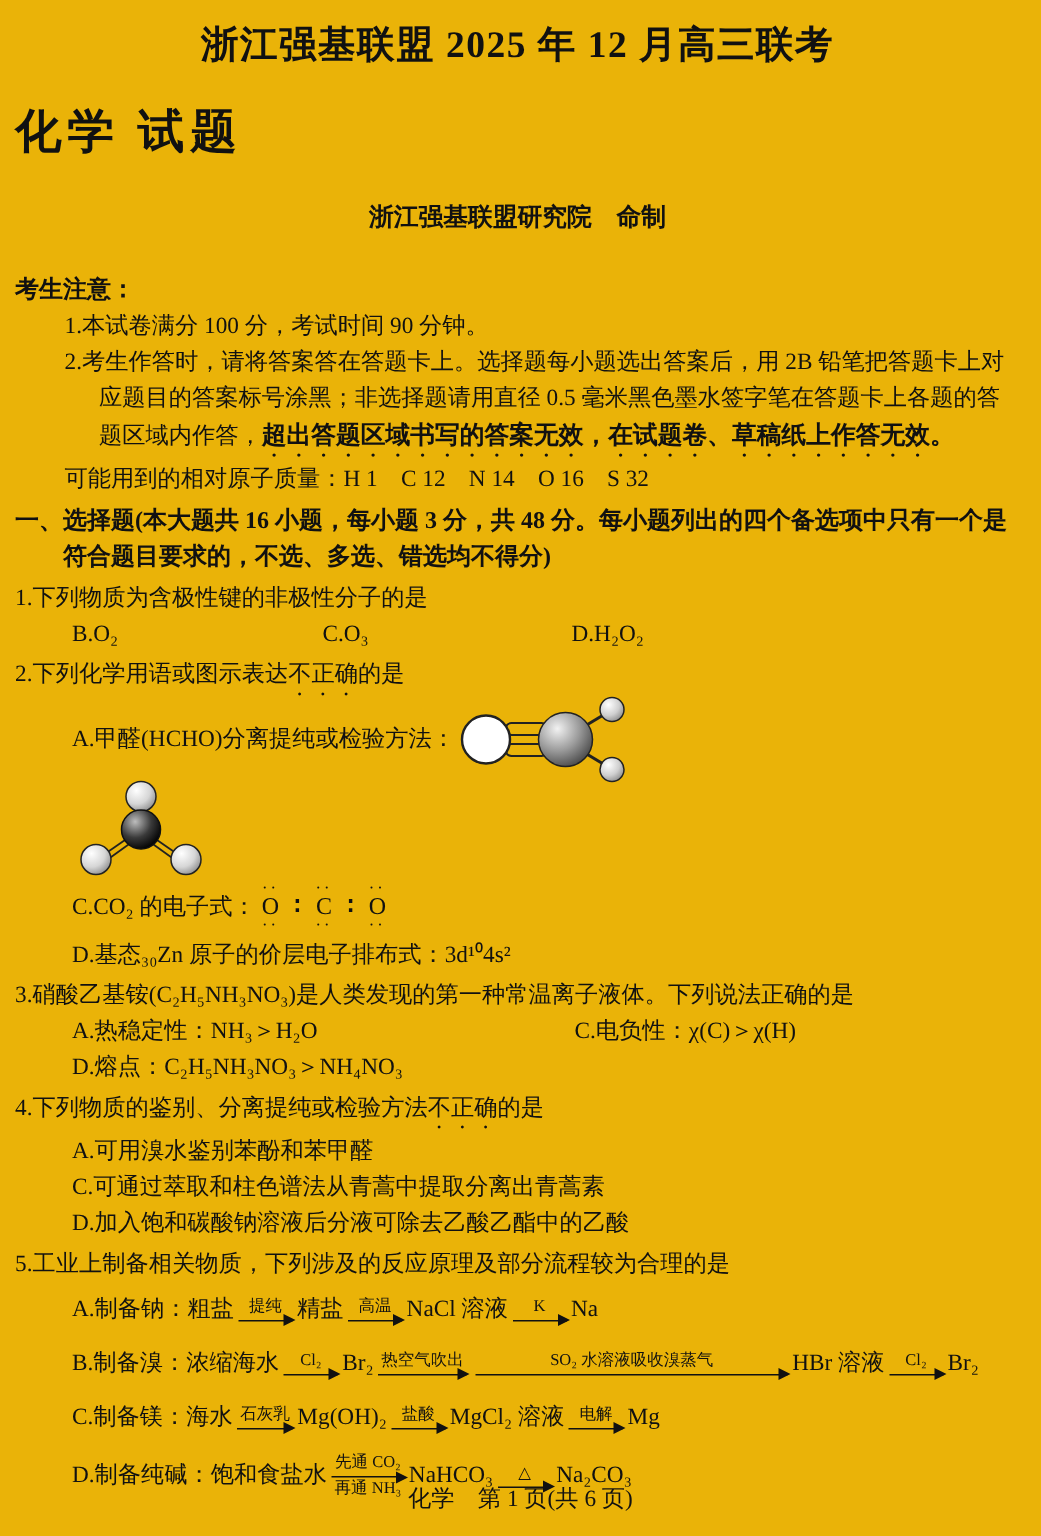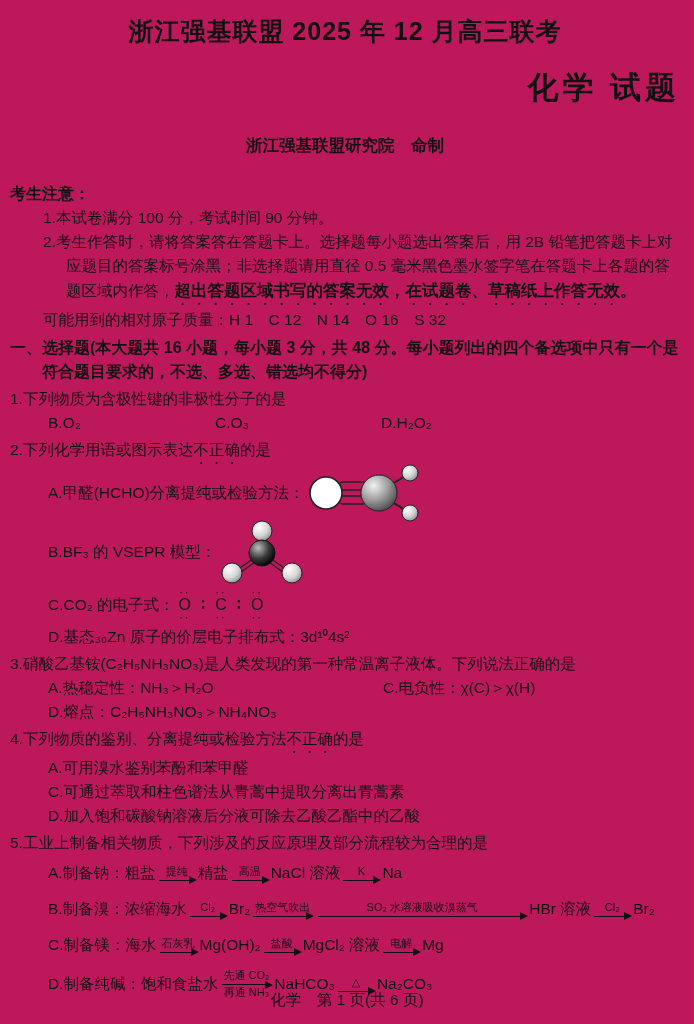--- a/index.html
+++ b/index.html
@@ -1,31 +1,31 @@
 <!DOCTYPE html>
 <html><head>
 <meta charset="utf-8">
 <style>
   html,body { margin:0; padding:0; background:#e8e8e8; }
   .page {
     position:relative;
     width:694px; height:1024px;
     margin:0 auto;
-    background:#be185d;
+    background:#eab308;
     color:#111;
-    font-family:Liberation Sans, sans-serif;
+    font-family:Liberation Serif, serif;
     font-size:15.5px;
     line-height:24px;
     overflow:hidden;
     box-sizing:border-box;
     padding:14px 14px 0 10px;
   }
   .bold { font-weight:bold; }
   h1.exam-title { margin:0; font-size:25px; line-height:34px; text-align:center; font-weight:bold; letter-spacing:1px; }
-  h2.paper-title { margin:18px 0 0 0; font-size:31px; line-height:44px; text-align:right; font-weight:bold; letter-spacing:4px; }
+  h2.paper-title { margin:18px 0 0 0; font-size:31px; line-height:44px; text-align:left; font-weight:bold; letter-spacing:4px; }
   .byline { margin-top:24px; text-align:center; font-weight:bold; font-size:16.5px; line-height:22px; }
   .notice { margin-top:26px; }
   .notice-head { font-size:16px; font-weight:bold; }
   .notice-item { padding-left:56px; text-indent:-23px; }
   .notice-mass { padding-left:33px; }
   .dotted {
     -webkit-text-emphasis:filled dot; -webkit-text-emphasis-position:under right;
     text-emphasis:filled dot; text-emphasis-position:under right;
   }
   .warn { font-size:16.5px; }
@@ -110,21 +110,20 @@
       <line x1="72" y1="29" x2="102" y2="47" stroke="#222" stroke-width="2"></line>
       <rect x="34" y="18" width="28" height="8" rx="4" fill="none" stroke="#222" stroke-width="1.3"></rect>
       <rect x="34" y="32" width="28" height="8" rx="4" fill="none" stroke="#222" stroke-width="1.3"></rect>
       <circle cx="21" cy="29" r="16" fill="#fff" stroke="#222" stroke-width="1.6"></circle>
       <circle cx="74" cy="29" r="18" fill="url(#gC)" stroke="#222" stroke-width="1"></circle>
       <circle cx="105" cy="9" r="8" fill="url(#gH)" stroke="#222" stroke-width="1"></circle>
       <circle cx="105" cy="49" r="8" fill="url(#gH)" stroke="#222" stroke-width="1"></circle>
     </svg>
   </div>
   <div class="optrow rowB">
-    <span>B.BF₃ 的 VSEPR 模型：</span>
     <svg class="mdl" width="92" height="64" viewBox="0 0 92 64">
       <defs>
         <radialGradient id="gB" cx="35%" cy="30%" r="75%">
           <stop offset="0%" stop-color="#bdbdbd"></stop>
             <stop offset="55%" stop-color="#3a3a3a"></stop>
             <stop offset="100%" stop-color="#000"></stop>
         </radialGradient>
         <radialGradient id="gF" cx="35%" cy="30%" r="75%">
           <stop offset="0%" stop-color="#ffffff"></stop>
             <stop offset="60%" stop-color="#d6d6d6"></stop>

